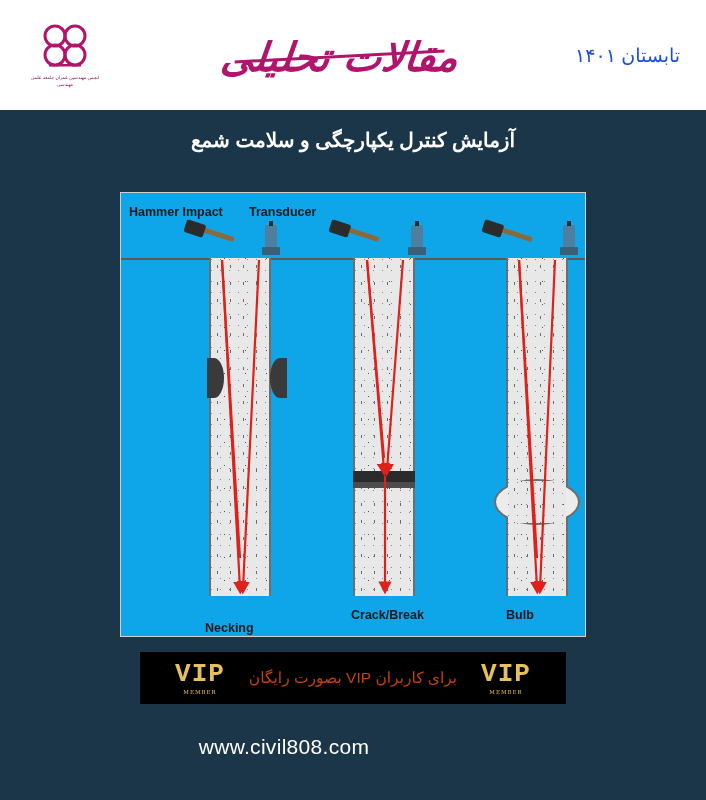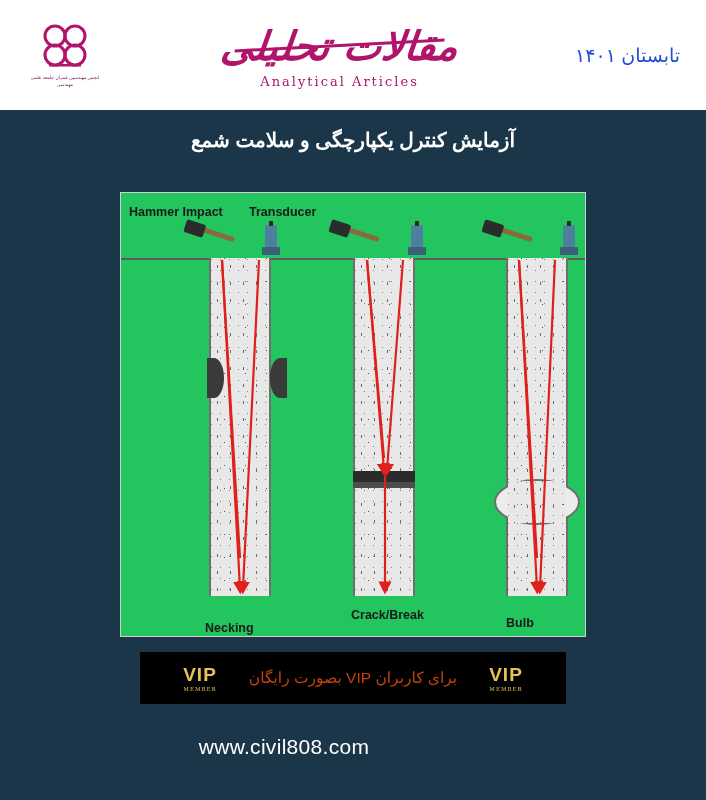--- a/index.html
+++ b/index.html
@@ -104,37 +104,37 @@
     letter-spacing: 0.2px;
   }
 
   
   .figure {
     position: absolute;
     top: 192px;
     left: 120px;
     width: 466px;
     height: 445px;
-    background: #22c55e;
+    background: #0ea5e9;
     border: 1px solid #cfcfcf;
     overflow: hidden;
   }
   .fig-label {
     position: absolute;
     font-size: 12.5px;
     font-weight: bold;
     color: #1a1a1a;
     font-family: "Liberation Sans", sans-serif;
     direction: ltr;
   }
   .lbl-hammer { top: 12px; left: 8px; }
   .lbl-transducer { top: 12px; left: 128px; }
   .lbl-necking { bottom: 1px; left: 84px; }
   .lbl-crack { bottom: 14px; left: 230px; }
-  .lbl-bulb { bottom: 6px; left: 385px; }
+  .lbl-bulb { bottom: 14px; left: 385px; }
 
   .ground-line {
     position: absolute;
     top: 65px;
     left: 0;
     width: 466px;
     height: 2px;
     background: #5a5a5a;
   }
 
@@ -252,22 +252,22 @@
     width: 92px;
     height: 40px;
     display: flex;
     align-items: center;
     justify-content: center;
     flex-direction: column;
     color: #e7c05a;
     position: relative;
   }
   .vip-badge .vip-text {
-    font-family: Liberation Sans, sans-serif;
-    font-size: 19px;
+    font-family: Liberation Mono, monospace;
+    font-size: 26px;
     font-weight: bold;
     letter-spacing: 1px;
     line-height: 1;
   }
   .vip-badge .vip-member {
     font-family: "DejaVu Serif", serif;
     font-size: 5.5px;
     letter-spacing: 1px;
     margin-top: 2px;
   }
@@ -292,21 +292,20 @@
   }
 </style>
 </head>
 <body>
 
 <div class="header">
   <div class="header-date">تابستان ۱۴۰۱</div>
 
   <div class="header-center">
     <div class="brand-script">مقالات تحلیلی</div>
-    <div class="brand-sub">Analytical Articles</div>
   </div>
 
   <div class="logo">
     <span class="logo-mark">
       <svg width="64" height="50" viewBox="0 0 64 50">
         <g fill="none" stroke="#b0146b" stroke-width="3">
           <circle cx="22" cy="14" r="10"></circle>
           <circle cx="42" cy="14" r="10"></circle>
           <circle cx="22" cy="33" r="10"></circle>
           <circle cx="42" cy="33" r="10"></circle>

